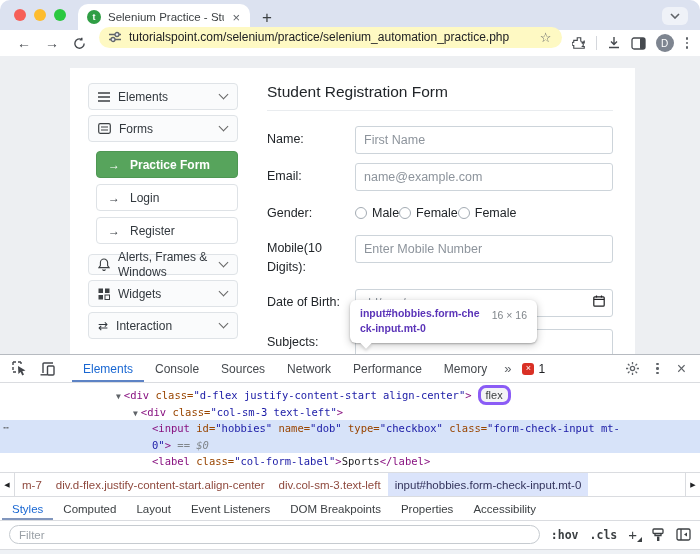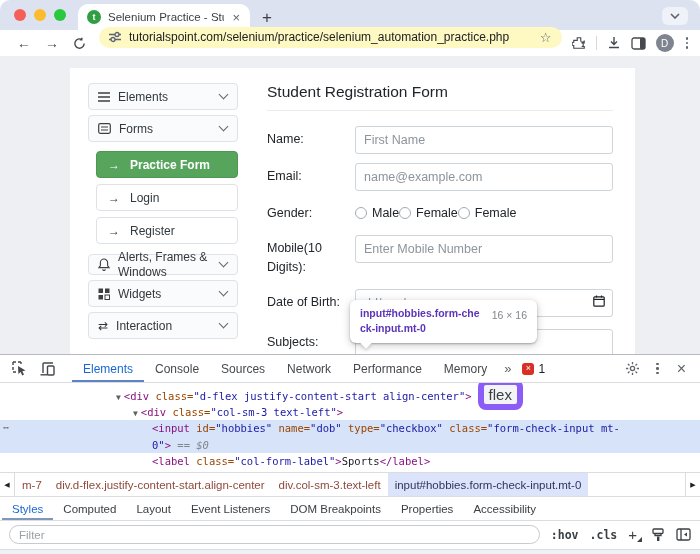--- a/index.html
+++ b/index.html
@@ -110,22 +110,22 @@
   .dom-tree { flex:none; height:89px; font-family:"DejaVu Sans Mono", monospace; font-size:10.5px;
               padding-top:4px; overflow:hidden; }
   .dom-line { height:16.5px; line-height:16.5px; white-space:pre; position:relative; }
   .dom-line.sel { background:var(--selection_blue,#d7e3f9); }
   .tk-arrow { color:#5f6368; font-size:8px; margin-right:3px; }
   .tk-tag  { color:var(--code_tag,#881280); }
   .tk-attr { color:var(--code_attr,#994500); }
   .tk-val  { color:var(--code_value,#1a1aa6); }
   .tk-plain{ color:#202124; }
   .tk-eq   { color:#80868b; font-style:italic; }
-  .tk-badge{ font-family:"Liberation Sans",sans-serif; font-size:15px; color:#3c4043;
-             background:#f3f4f6; border:6px solid #8b5cf6; border-radius:8px; padding:1px 5px;
+  .tk-badge{ font-family:"Liberation Sans",sans-serif; font-size:11px; color:#3c4043;
+             background:#f3f4f6; border:3px solid #8b5cf6; border-radius:8px; padding:1px 5px;
              margin-left:6px; }
   .gutter { position:absolute; left:3px; top:0; color:#5f6368; font-size:10px; letter-spacing:1px; }
 
   .crumbs { height:24px; flex:none; border-top:1px solid #dadce0; display:flex; align-items:stretch;
             font-size:11.5px; overflow:hidden; }
   .crumb-nav { width:15px; flex:none; display:flex; align-items:center; justify-content:center;
                font-size:7px; color:#202124; }
   .crumb-nav.left { border-right:1px solid #dadce0; }
   .crumb-nav.right { border-left:1px solid #dadce0; margin-left:auto; }
   .crumb-list { display:flex; align-items:stretch; overflow:hidden; }

